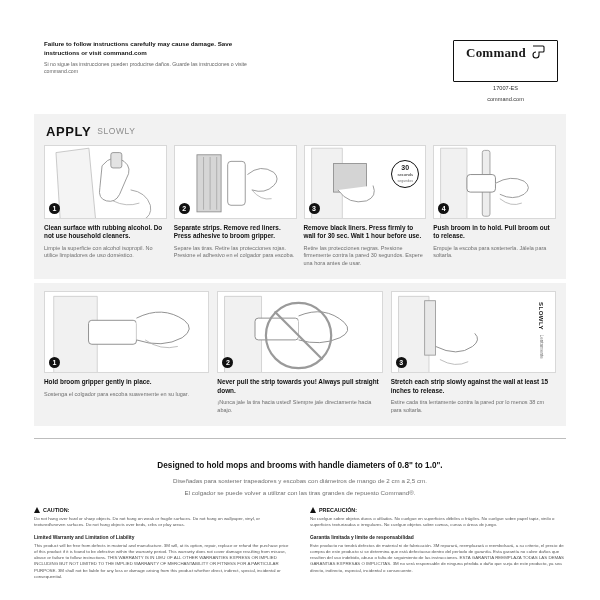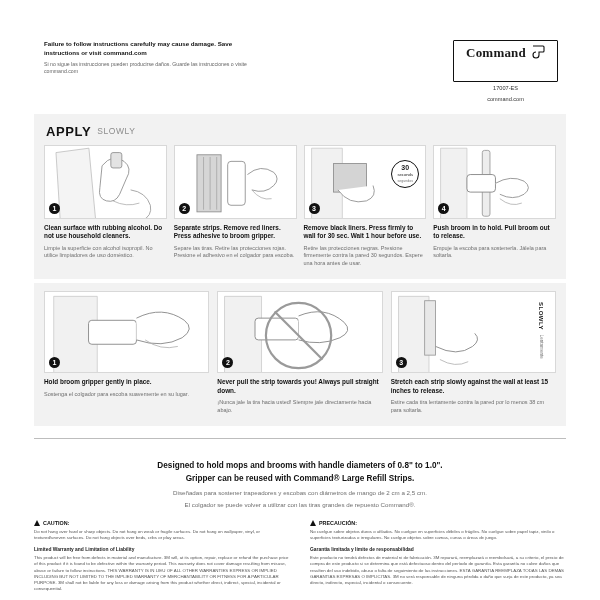--- a/index.html
+++ b/index.html
@@ -256,21 +256,20 @@
         </div>
         <div class="txt-en">Stretch each strip slowly against the wall at least 15 inches to release.</div>
         <div class="txt-es">Estire cada tira lentamente contra la pared por lo menos 38 cm para soltarla.</div>
       </div>
 
     </div>
   </div>
 
   <div class="band">
     <div class="l1">Designed to hold mops and brooms with handle diameters of 0.8" to 1.0".</div>
-    <div class="l1">Gripper can be reused with Command® Large Refill Strips.</div>
     <div class="l2">Diseñadas para sostener trapeadores y escobas con diámetros de mango de 2 cm a 2,5 cm.</div>
     <div class="l2">El colgador se puede volver a utilizar con las tiras grandes de repuesto Command®.</div>
   </div>
 
   <div class="legal">
     <div class="col">
       <div class="cautionline">
         <span class="tri"></span>
         <span>CAUTION:</span>
       </div>

